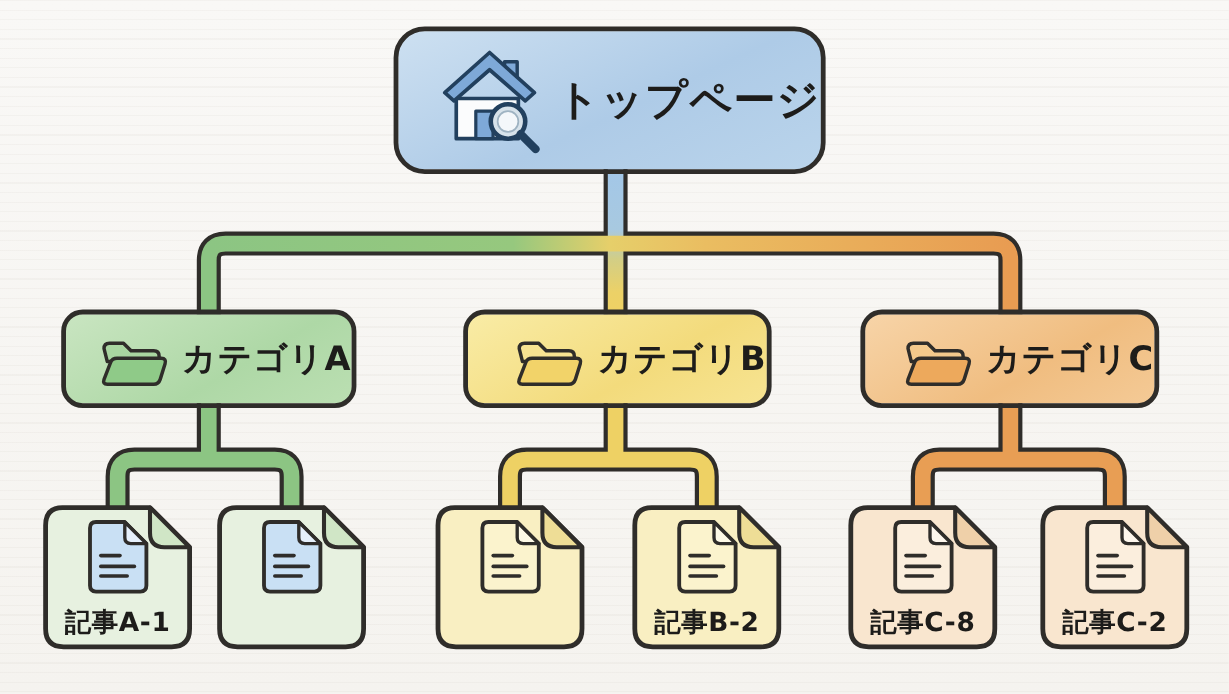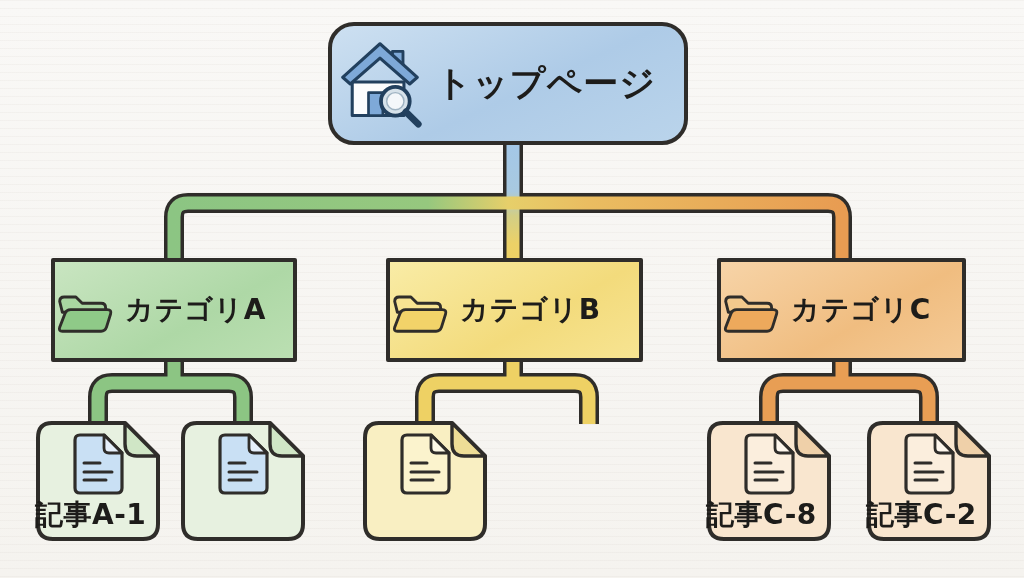--- a/index.html
+++ b/index.html
@@ -15,51 +15,51 @@
         rgba(150,140,125,0.06) 0 1px, rgba(0,0,0,0) 1px 8px),
       linear-gradient(180deg,#f9f8f6 0%,#f5f3ef 100%);
   }
   svg.connectors{ position:absolute; left:0; top:0; z-index:0; }
   .pipe-outline{ fill:none; stroke:#2f2d2a; stroke-width:20; stroke-linejoin:round; }
   .pipe-fill   { fill:none; stroke-width:13; stroke-linejoin:round; }
 
   .node{
     position:absolute; z-index:2;
     border:4px solid #2f2d2a;
-    display:flex; align-items:center; justify-content:flex-start;
+    display:flex; align-items:center; justify-content:flex-end;
     color:#1d1c1a;
   }
   .node-root{
     left:328px; top:22px; width:360px; height:123px;
     border-radius:26px; gap:8px;
     background:linear-gradient(155deg,#cde0f1 0%,#aecbe7 55%,#bad4eb 100%);
   }
   .node-root .label{ font-size:35px; font-weight:700; letter-spacing:1px; }
 
   .node-cat{
-    top:258px; height:104px; border-radius:2px; gap:12px;
+    top:258px; height:82px; border-radius:18px; gap:12px;
   }
   .node-cat .label{ font-size:28px; font-weight:700; letter-spacing:1px; }
   .cat-a{ left:51px;  width:246px;
     background:linear-gradient(150deg,#c9e5c1 0%,#aed8a6 60%,#bbdfb2 100%);
     --folder:#8fca88; --folderBack:#a9d6a1; }
   .cat-b{ left:386px; width:257px;
     background:linear-gradient(150deg,#f9eca6 0%,#f3db7c 60%,#f7e492 100%);
     --folder:#f2d369; --folderBack:#f7e392; }
   .cat-c{ left:717px; width:249px;
     background:linear-gradient(150deg,#f7d4a8 0%,#f0bd80 60%,#f4ca96 100%);
     --folder:#eda95c; --folderBack:#f3c98c; }
 
   .card{
     position:absolute; top:420px; width:126px; height:122px; z-index:2;
   }
   .card svg{ position:absolute; left:0; top:0; }
   .card .label{
     position:absolute; left:0; right:0; bottom:8px;
-    text-align:left; font-size:28px; font-weight:700;
+    text-align:center; font-size:22px; font-weight:700;
     letter-spacing:0.5px; color:#1d1c1a;
   }
   .card-a{ --card:#e7f1e0; --fold:#d0e6c6; --doc:#c9e0f4; --docfold:#e6f0fb; }
   .card-b{ --card:#f9efc2; --fold:#eedd96; --doc:#fbf3cd; --docfold:#fdf9e6; }
   .card-c{ --card:#f9e6cf; --fold:#efd0a9; --doc:#fbeedd; --docfold:#fdf6ec; }
   .pos-a1{ left:35px; }  .pos-a2{ left:180px; }
   .pos-b1{ left:362px; } .pos-b2{ left:526px; }
   .pos-c1{ left:706px; } .pos-c2{ left:866px; }
 </style>
 </head>
@@ -171,20 +171,27 @@
       <use href="#doc-sym" x="36" y="13" width="54" height="62"></use>
     </svg>
   </div>
 
   <div class="card card-b pos-b1">
     <svg width="126" height="122" viewBox="0 0 126 122">
       <use href="#card-shape"></use>
       <use href="#doc-sym" x="36" y="13" width="54" height="62"></use>
     </svg>
   </div>
+  <div class="card card-b pos-b2">
+    <svg width="126" height="122" viewBox="0 0 126 122">
+      <use href="#card-shape"></use>
+      <use href="#doc-sym" x="36" y="13" width="54" height="62"></use>
+    </svg>
+    <div class="label">記事B-2</div>
+  </div>
 
   <div class="card card-c pos-c1">
     <svg width="126" height="122" viewBox="0 0 126 122">
       <use href="#card-shape"></use>
       <use href="#doc-sym" x="36" y="13" width="54" height="62"></use>
     </svg>
     <div class="label">記事C-8</div>
   </div>
   <div class="card card-c pos-c2">
     <svg width="126" height="122" viewBox="0 0 126 122">

